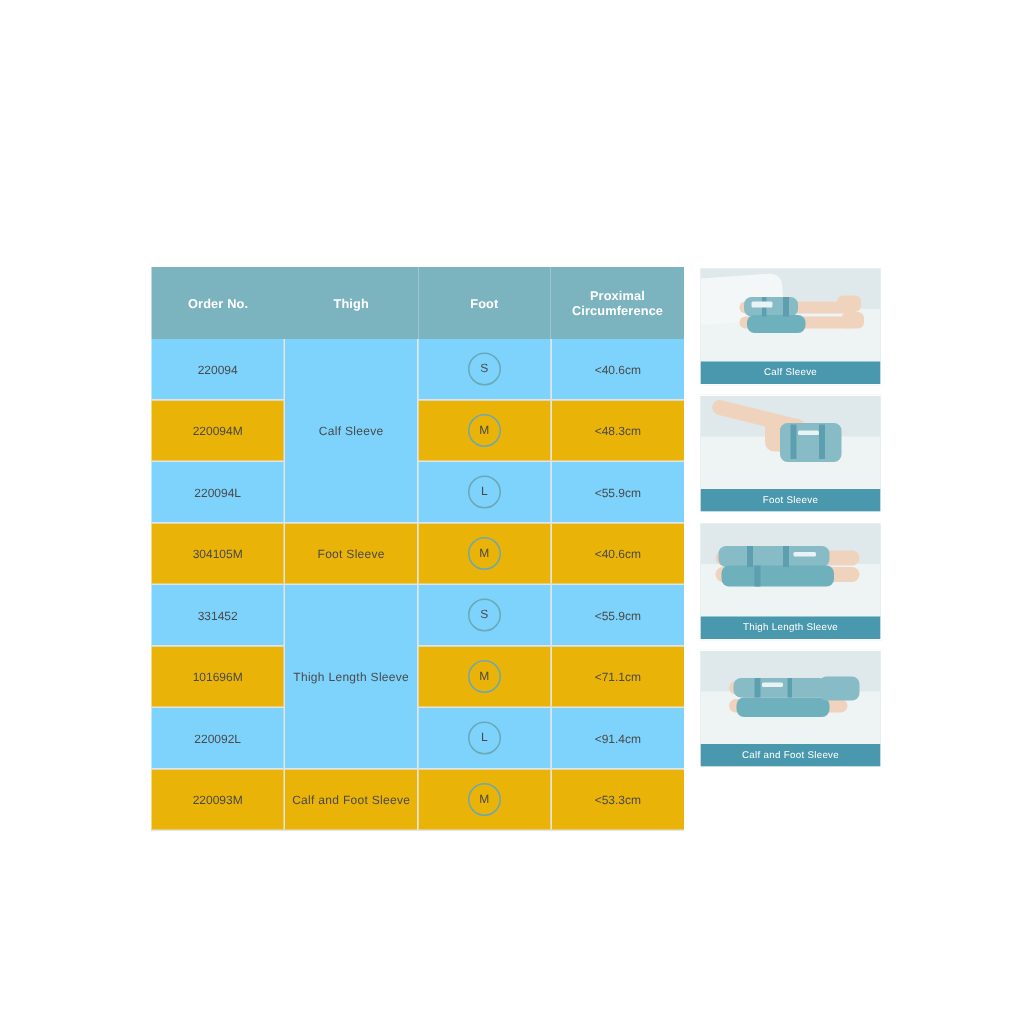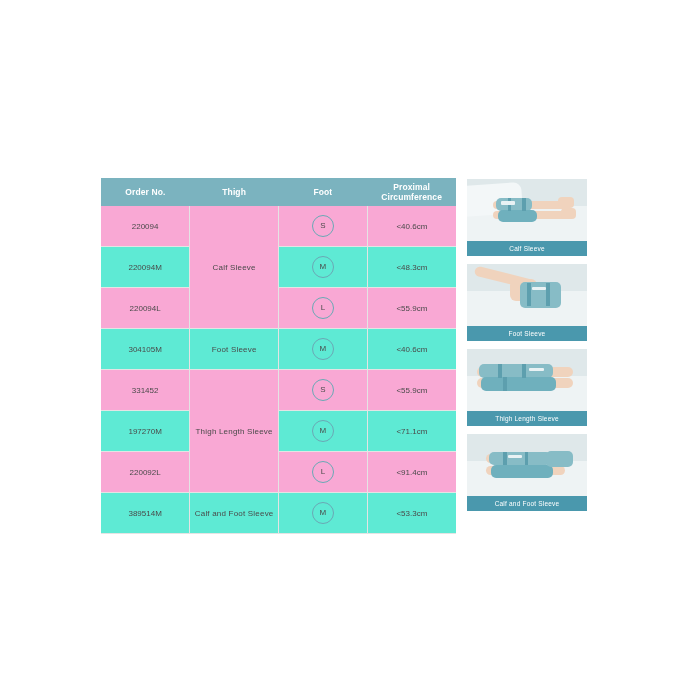--- a/index.html
+++ b/index.html
@@ -32,38 +32,38 @@
     width: 355px;
     table-layout: fixed;
   }
 
   table.spec th {
     background: #7bb3bf;
     color: #ffffff;
     font-size: 8.5px;
     font-weight: bold;
     height: 18px;
-    padding: 4px;
+    padding: 14px;
     text-align: center;
     letter-spacing: 0.1px;
     border: none;
   }
 
   table.spec td {
     font-size: 8px;
     color: #4a4a4a;
     text-align: center;
     height: 40px;
     padding: 0;
     border-bottom: 1px solid #e4e4e4;
     vertical-align: middle;
   }
 
-  td.shaded { background: #f9a8d4; }
-  td.plain  { background: #5eead4; }
+  td.shaded { background: #7dd3fc; }
+  td.plain  { background: #eab308; }
 
   td.col-order { width: 72px; }
   td.col-sleeve { width: 102px; border-left: 1px solid #e4e4e4; border-right: 1px solid #e4e4e4; }
   td.col-size  { width: 39px; }
   td.col-circ  { width: 142px; border-left: 1px solid #e4e4e4; }
 
   .size-circle {
     display: inline-block;
     width: 20px;
     height: 20px;
@@ -232,37 +232,37 @@
           <td class="col-sleeve shaded" rowspan="3">
             <span class="sleeve-name">Thigh Length Sleeve</span>
           </td>
           <td class="col-size shaded">
             <span class="size-circle">S</span>
           </td>
           <td class="col-circ shaded">&lt;55.9cm</td>
         </tr>
 
         <tr>
-          <td class="col-order plain">197270M</td>
+          <td class="col-order plain">101696M</td>
           <td class="col-size plain">
             <span class="size-circle">M</span>
           </td>
           <td class="col-circ plain">&lt;71.1cm</td>
         </tr>
 
         <tr>
           <td class="col-order shaded">220092L</td>
           <td class="col-size shaded">
             <span class="size-circle">L</span>
           </td>
           <td class="col-circ shaded">&lt;91.4cm</td>
         </tr>
 
         <tr>
-          <td class="col-order plain">389514M</td>
+          <td class="col-order plain">220093M</td>
           <td class="col-sleeve plain" rowspan="1">
             <span class="sleeve-name">Calf and Foot Sleeve</span>
           </td>
           <td class="col-size plain">
             <span class="size-circle">M</span>
           </td>
           <td class="col-circ plain">&lt;53.3cm</td>
         </tr>
 
       </tbody>

